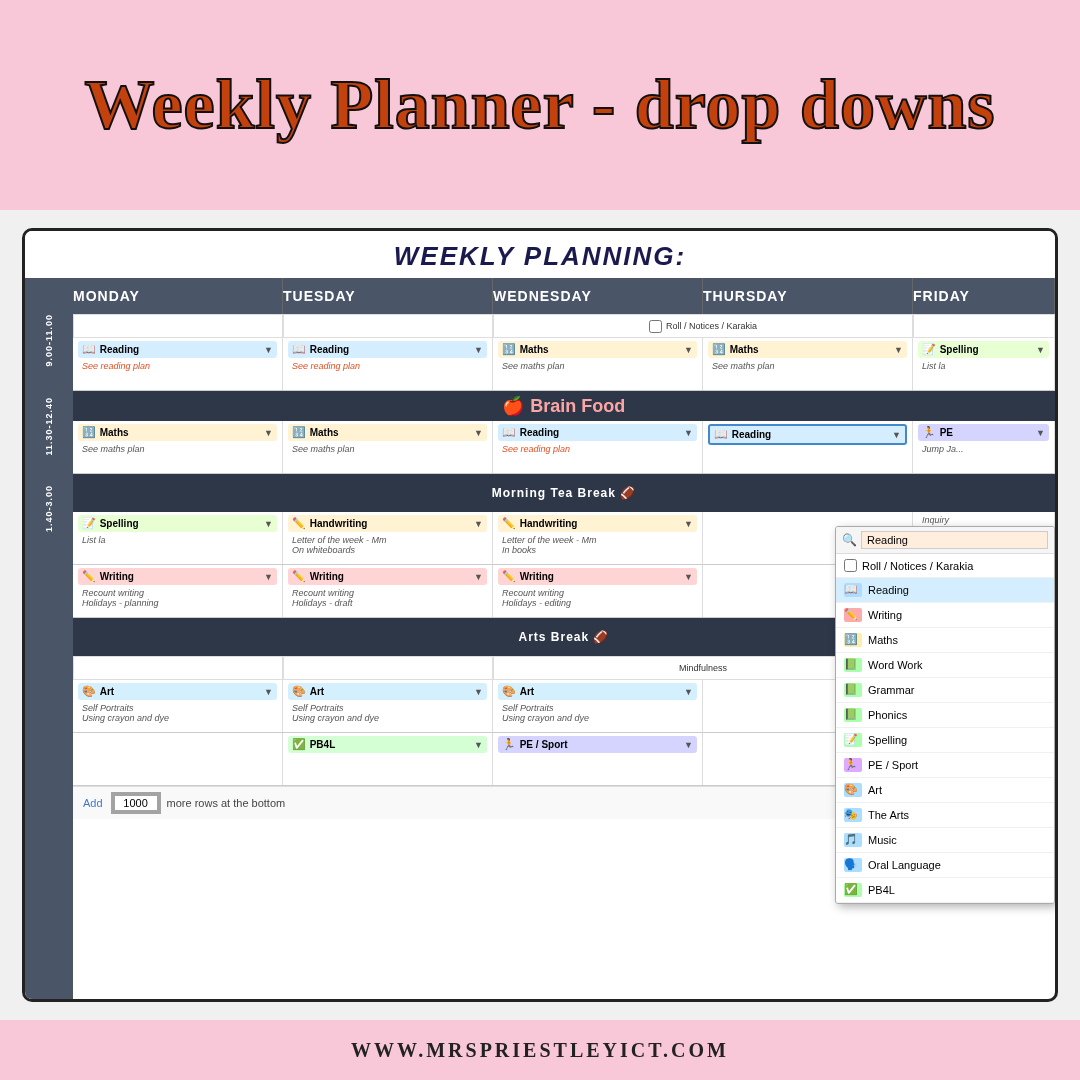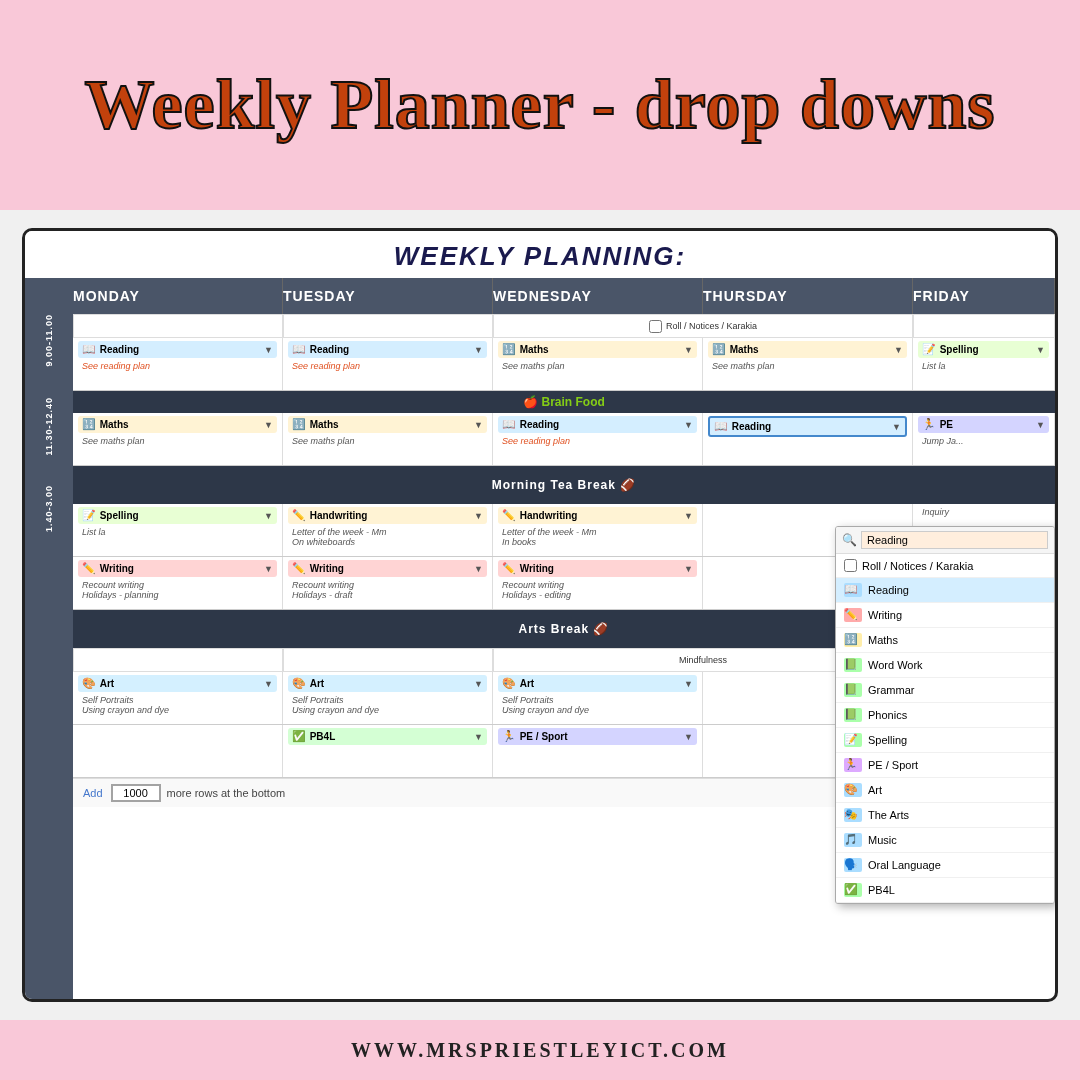--- a/index.html
+++ b/index.html
@@ -207,22 +207,22 @@
       font-size: 12px;
       font-weight: bold;
       text-align: center;
       padding: 12px 0;
       letter-spacing: 1px;
     }
 
     
     .brain-food-row {
       background: #2d3748;
-      color: #84cc16;
-      font-size: 12px;
+      color: #fca5a5;
+      font-size: 18px;
       font-weight: bold;
       text-align: center;
       padding: 4px 0;
     }
 
     
     .dropdown-overlay {
       position: absolute;
       top: 248px;
       right: 0;
@@ -294,21 +294,21 @@
       background: #f9f9f9;
       border-top: 1px solid #ddd;
     }
     .add-btn {
       color: #4477cc;
       font-size: 11px;
       cursor: pointer;
       margin-right: 8px;
     }
     .add-input {
-      border: 2px solid #a3a3a3;
+      border: 4px solid #a3a3a3;
       width: 50px;
       text-align: center;
       font-size: 11px;
       padding: 1px 3px;
       margin-right: 6px;
     }
 
     
     .reading-active-bg { background: #d4eeff; }
 

